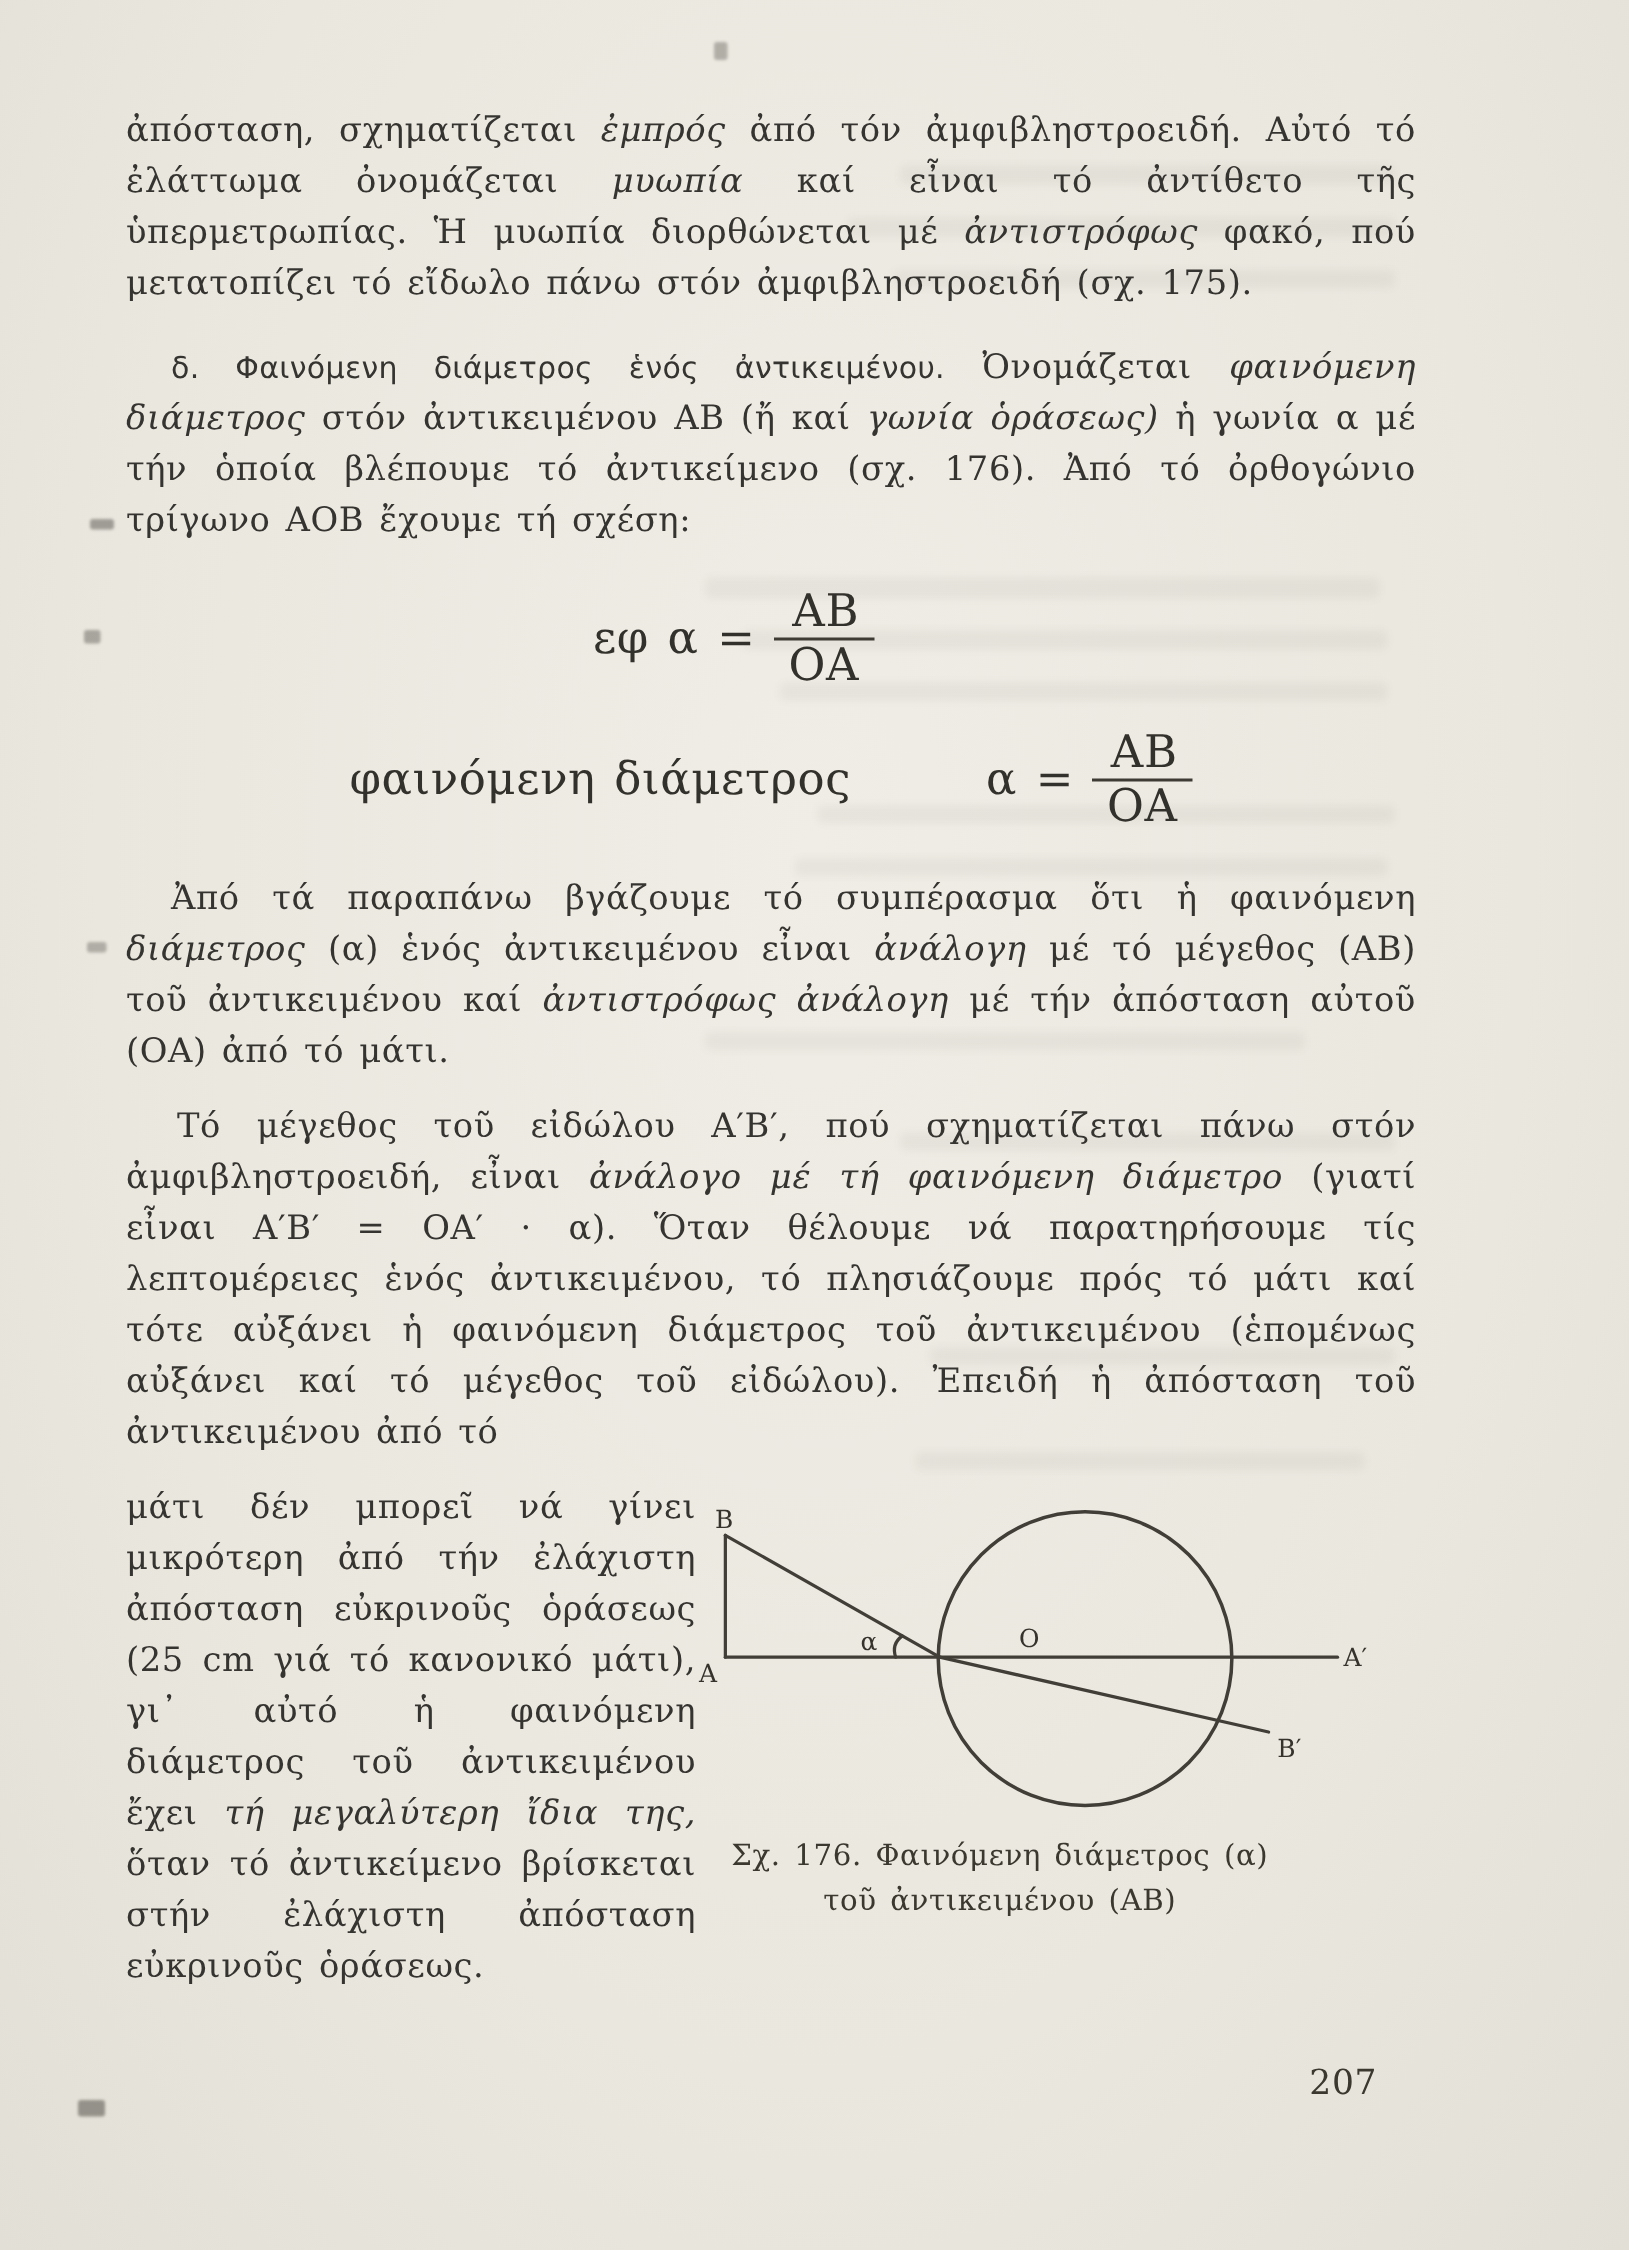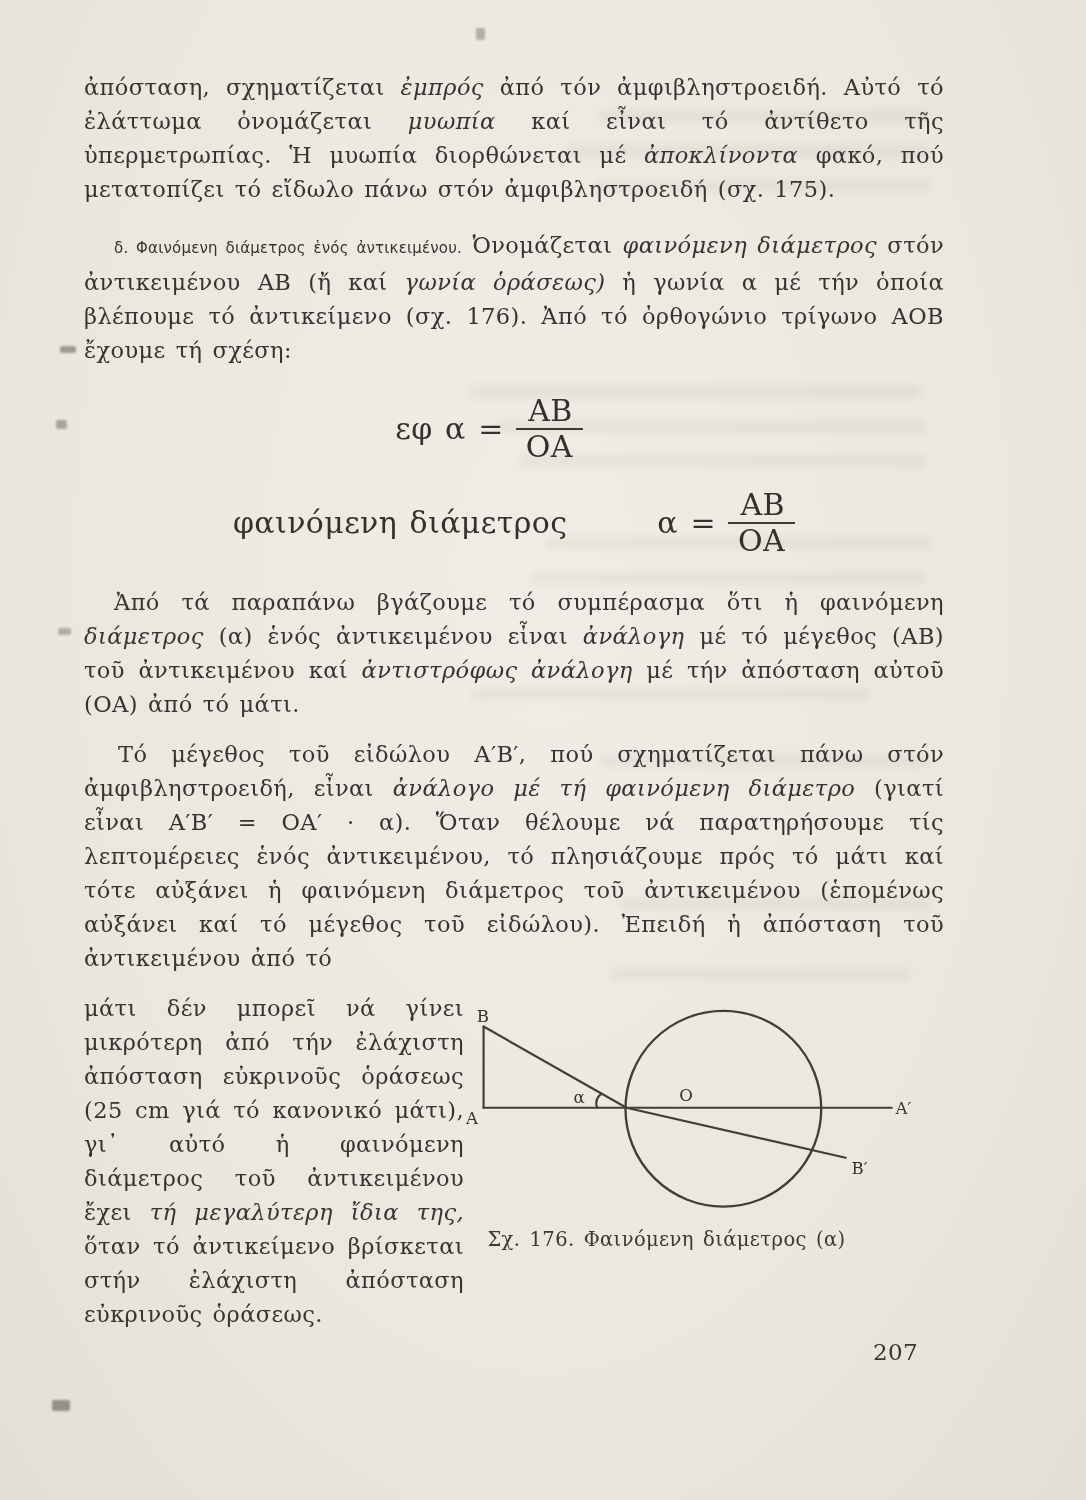--- a/index.html
+++ b/index.html
@@ -16,40 +16,40 @@
     letter-spacing:0.4px;
     word-spacing:2.5px;
     line-height:34px;
   }
   .content { position:absolute; left:84px; top:70px; width:860px; }
   p { margin:0; text-align:justify; }
   em { font-style:italic; }
   .p-section { margin-top:22px; text-indent:30px; }
   .p-indent { margin-top:18px; text-indent:30px; }
   .p-plain { margin-top:26px; }
-  .heading-sans { font-family:"DejaVu Sans","DejaVu Serif",sans-serif; font-size:15px; letter-spacing:0.2px; }
+  .heading-sans { font-family:"DejaVu Sans","DejaVu Serif",sans-serif; font-size:20px; letter-spacing:0.2px; }
   .formula {
     display:flex; justify-content:center; align-items:center;
     margin:30px 0; font-size:30px; color:#33312b; text-align:center;
   }
   .formula.f1 { transform:translateX(-25px); }
   .f-label { margin-right:90px; }
   .frac { display:inline-flex; flex-direction:column; align-items:flex-end; margin-left:12px; line-height:28px; }
   .frac .num { padding:0 10px 3px; }
   .frac .den { border-top:2px solid #3d3b33; padding:3px 10px 0; }
   .wrap-row { display:flex; margin-top:16px; }
   .left-col { width:380px; text-align:justify; }
   .fig-col { width:460px; margin-left:20px; }
   .diagram-box { padding-top:14px; }
   .diagram { width:460px; height:auto; display:block; }
   .diagram line, .diagram path { stroke:#403e37; stroke-width:2.2; fill:none; stroke-linecap:round; }
   .diagram .eye { stroke:#403e37; stroke-width:2.4; fill:none; }
   .diagram text { font-family:"DejaVu Serif","DejaVu Sans",serif; font-size:17px; fill:#35332c; letter-spacing:0; }
   .caption { margin-top:14px; font-size:19.5px; line-height:30px; text-align:center; padding-right:55px; color:#3a382f; }
-  .page-number { position:absolute; top:1335px; right:168px; font-size:23px; color:#3a382f; }
+  .page-number { position:absolute; top:1372px; right:168px; font-size:23px; color:#3a382f; }
   .ghost { position:absolute; background:#5a584f; opacity:0.06; filter:blur(3px); border-radius:4px; }
   .smudge { position:absolute; background:#45433c; filter:blur(1px); border-radius:2px; }
 </style>
 </head>
 <body>
 
 <div class="page">
 
   <div class="ghost" style="left:600px;top:110px;width:330px;height:13px;"></div>
   <div class="ghost" style="left:565px;top:145px;width:365px;height:13px;"></div>
@@ -64,21 +64,21 @@
   <div class="ghost" style="left:620px;top:898px;width:310px;height:12px;"></div>
   <div class="ghost" style="left:610px;top:968px;width:300px;height:12px;"></div>
   <div class="smudge" style="left:60px;top:346px;width:16px;height:7px;opacity:.45;"></div>
   <div class="smudge" style="left:56px;top:420px;width:11px;height:9px;opacity:.4;"></div>
   <div class="smudge" style="left:58px;top:628px;width:13px;height:7px;opacity:.35;"></div>
   <div class="smudge" style="left:52px;top:1400px;width:18px;height:11px;opacity:.5;"></div>
   <div class="smudge" style="left:476px;top:28px;width:9px;height:12px;opacity:.35;"></div>
 
   <main class="content">
 
-    <p class="p1"><span>ἀπόσταση, σχηματίζεται </span><em>ἐμπρός</em><span> ἀπό τόν ἀμφιβληστροειδή. Αὐτό τό ἐλάττωμα ὀνομάζεται </span><em>μυωπία</em><span> καί εἶναι τό ἀντίθετο τῆς ὑπερμετρωπίας. Ἡ μυωπία διορθώνεται μέ </span><em>ἀποκλίνοντα</em><span> φακό, πού μετατοπίζει τό εἴδωλο πάνω στόν ἀμφιβληστροειδή (σχ. 175).</span></p>
+    <p class="p1"><span>ἀπόσταση, σχηματίζεται </span><em>ἐμπρός</em><span> ἀπό τόν ἀμφιβληστροειδή. Αὐτό τό ἐλάττωμα ὀνομάζεται </span><em>μυωπία</em><span> καί εἶναι τό ἀντίθετο τῆς ὑπερμετρωπίας. Ἡ μυωπία διορθώνεται μέ </span><em>ἀντιστρόφως</em><span> φακό, πού μετατοπίζει τό εἴδωλο πάνω στόν ἀμφιβληστροειδή (σχ. 175).</span></p>
 
     <p class="p-section"><span class="heading-sans">δ. Φαινόμενη διάμετρος ἑνός ἀντικειμένου.</span><span> Ὀνομάζεται </span><em>φαινόμενη διάμετρος</em><span> στόν ἀντικειμένου ΑΒ (ἤ καί </span><em>γωνία ὁράσεως)</em><span> ἡ γωνία α μέ τήν ὁποία βλέπουμε τό ἀντικείμενο (σχ. 176). Ἀπό τό ὀρθογώνιο τρίγωνο ΑΟΒ ἔχουμε τή σχέση:</span></p>
 
     <div class="formula f1">
       <span>εφ α =</span>
       <span class="frac">
         <span class="num">ΑΒ</span>
         <span class="den">ΟΑ</span>
       </span>
     </div>
@@ -112,20 +112,21 @@
             <text x="13" y="17">Β</text>
             <text x="2" y="122">Α</text>
             <text x="112" y="100">α</text>
             <text x="220" y="98">Ο</text>
             <text x="441" y="111">Α′</text>
             <text x="396" y="173">Β′</text>
           </svg>
         </div>
         <figcaption class="caption">
           <div>Σχ. 176. Φαινόμενη διάμετρος (α)</div>
+          <div>τοῦ ἀντικειμένου (ΑΒ)</div>
         </figcaption>
       </figure>
     </div>
 
   </main>
 
   <div class="page-number">207</div>
 
 </div>
 

